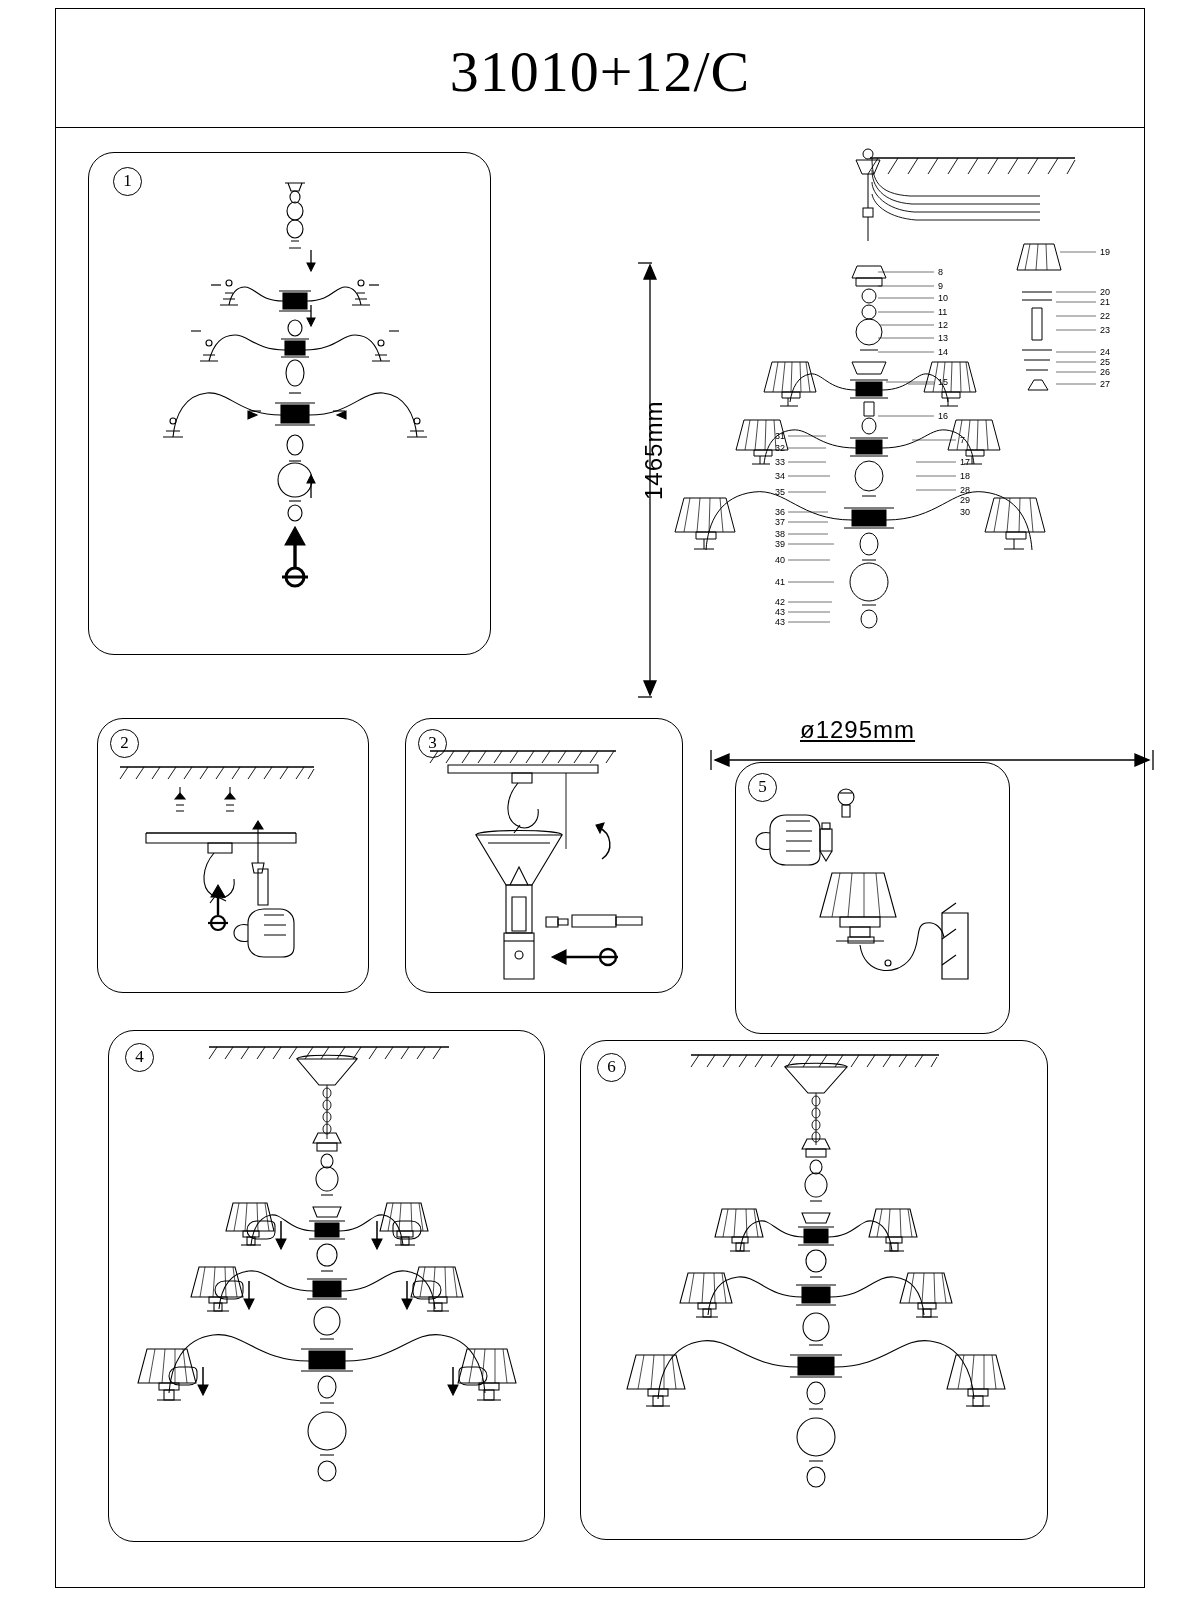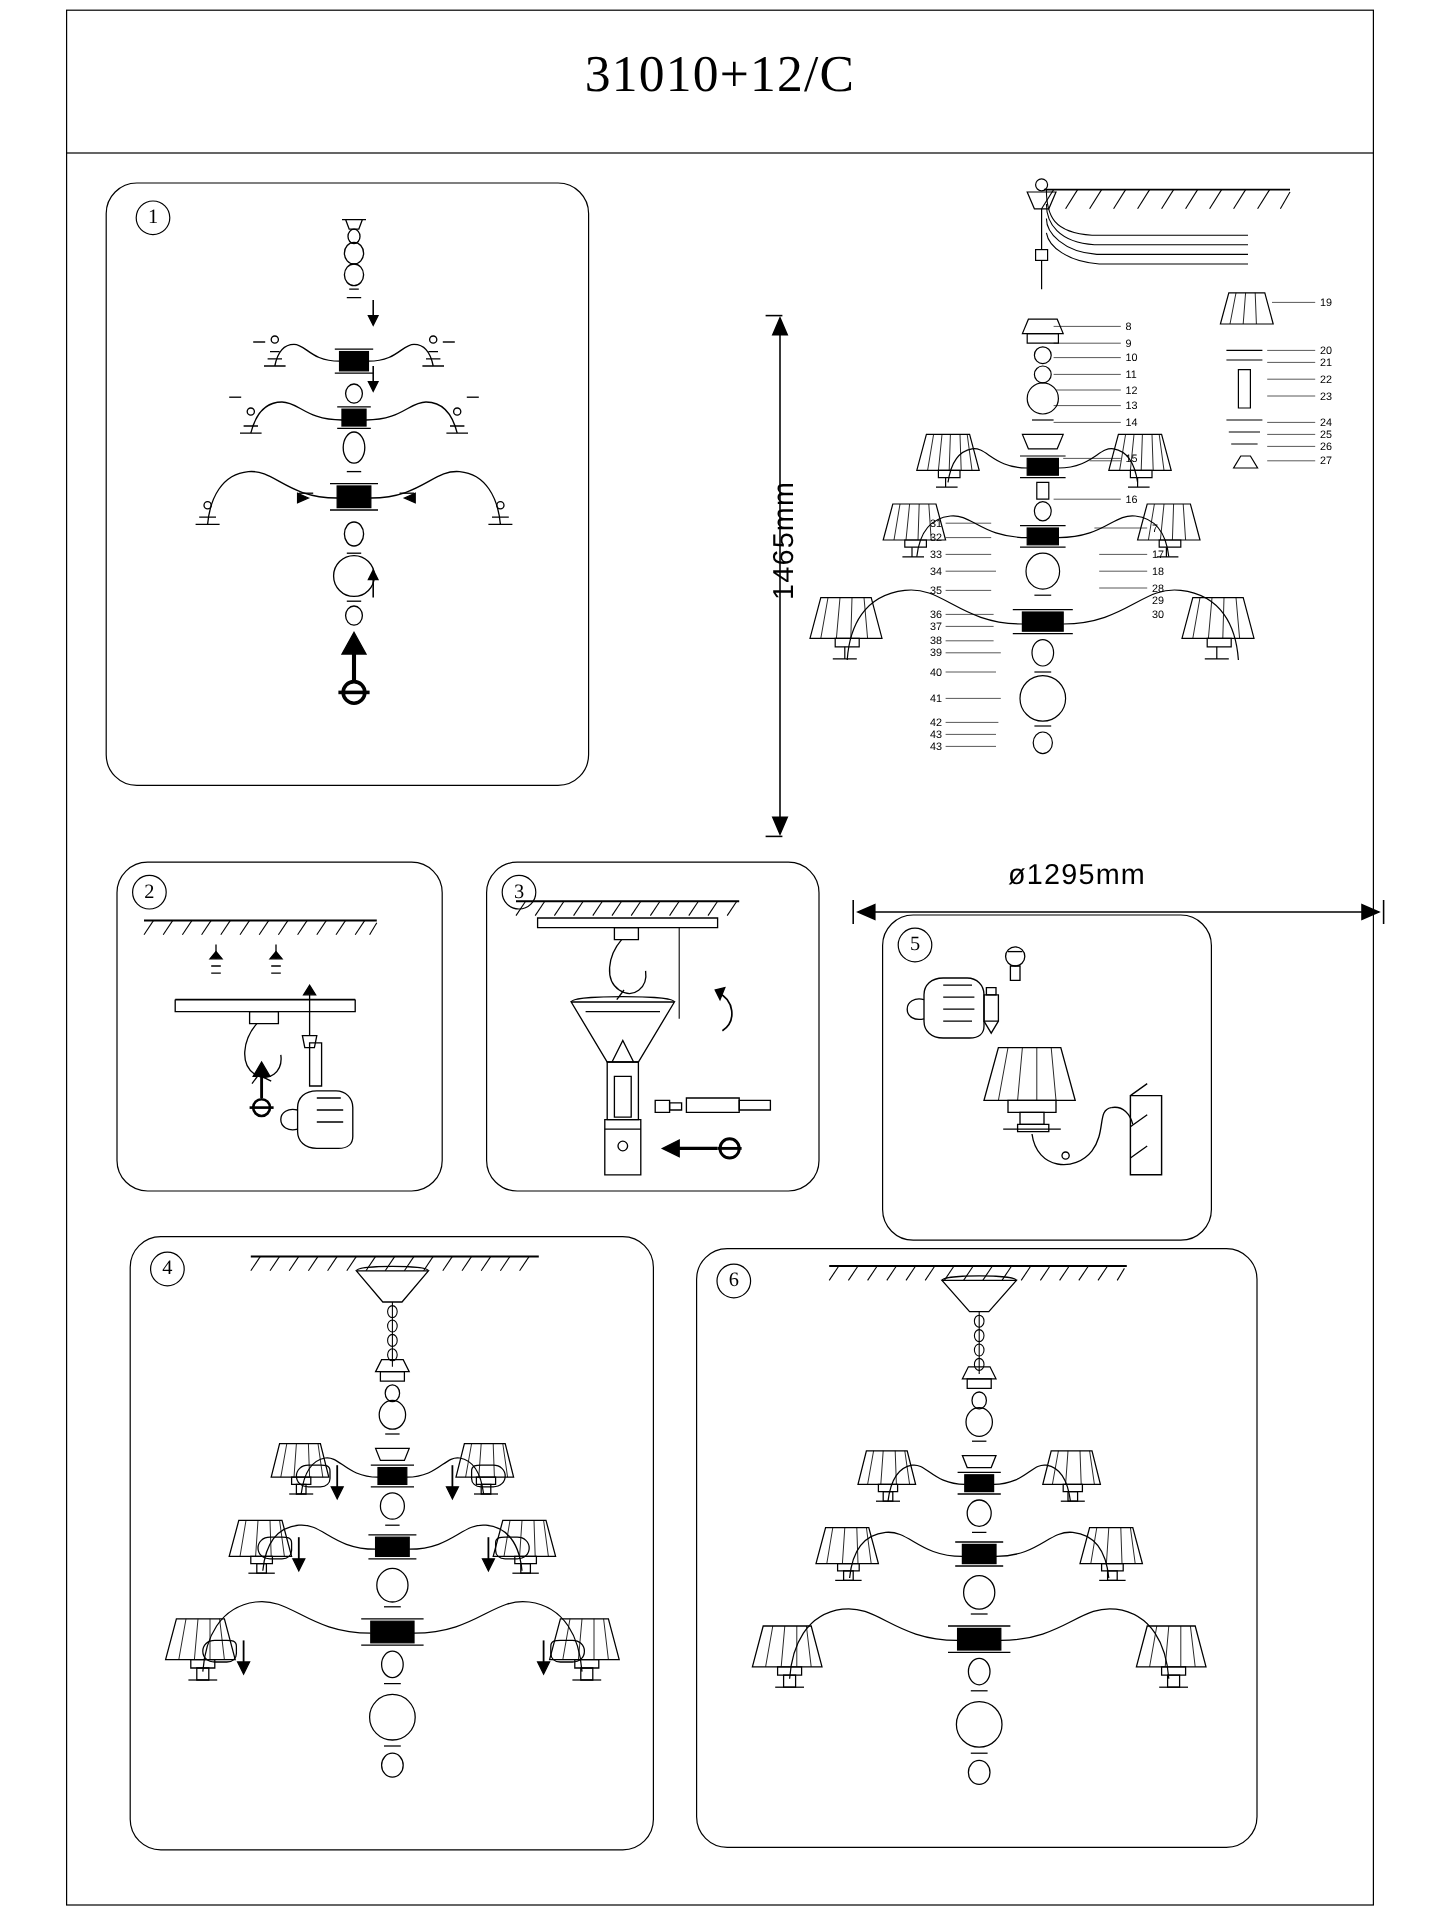--- a/index.html
+++ b/index.html
@@ -1,20 +1,20 @@
 <!DOCTYPE html>
 <html><head>
 <meta charset="utf-8">
 <style>
   html,body{margin:0;padding:0;background:#ffffff;}
   body{font-family:"Liberation Serif", serif;color:#000;}
   .page{position:relative;width:1200px;height:1600px;background:#fff;}
   .frame{position:absolute;left:55px;top:8px;width:1090px;height:1580px;border:1.6px solid #000;box-sizing:border-box;}
   .title-bar{position:absolute;left:55px;top:8px;width:1090px;height:120px;border-bottom:1.6px solid #000;box-sizing:border-box;}
-  .title{position:absolute;width:100%;top:38px;text-align:center;font-size:43px;letter-spacing:1px;font-family:"Liberation Serif", serif;}
+  .title{position:absolute;width:100%;top:38px;text-align:center;font-size:58px;letter-spacing:1px;font-family:"Liberation Serif", serif;}
   .panel{position:absolute;border:1.4px solid #000;border-radius:26px;box-sizing:border-box;background:#fff;}
   .step-num{position:absolute;font-size:21px;font-family:"Liberation Serif", serif;}
   .circ{display:inline-block;width:27px;height:27px;border:1.4px solid #000;border-radius:50%;text-align:center;line-height:25px;font-size:17px;}
   svg{display:block;overflow:visible;}
   .dimtext{position:absolute;font-family:"Liberation Sans", sans-serif;font-size:24px;letter-spacing:1px;}
   .vdim{transform:rotate(-90deg);transform-origin:left top;white-space:nowrap;}
   .lbl{font-family:"Liberation Sans", sans-serif;font-size:9px;}
 </style>
 </head>
 <body>
@@ -339,21 +339,21 @@
     <svg width="455" height="24" viewBox="0 0 455 24">
       <g stroke="#000" stroke-width="1.3" fill="none">
         <path d="M10 12 h434"></path>
         <path d="M24 6 l-14 6 l14 6 z" fill="#000"></path>
         <path d="M430 6 l14 6 l-14 6 z" fill="#000"></path>
         <path d="M6 2 v20"></path>
           <path d="M448 2 v20"></path>
       </g>
     </svg>
   </div>
-  <div class="dimtext" style="left:840px;top:716px;">ø1295mm</div>
+  <div class="dimtext" style="left:800px;top:716px;text-decoration:underline;">ø1295mm</div>
 
   <div class="panel" style="left:97px;top:718px;width:272px;height:275px;">
     <div class="step-num" style="left:12px;top:10px;">
       <span class="circ">2</span>
     </div>
     <svg width="272" height="275" viewBox="0 0 272 275">
       <g stroke="#000" fill="none" stroke-width="1.1">
         <path d="M22 48 h194" stroke-width="1.7"></path>
         <g stroke-width="0.9">
           <path d="M30 48 l-8 12"></path>

